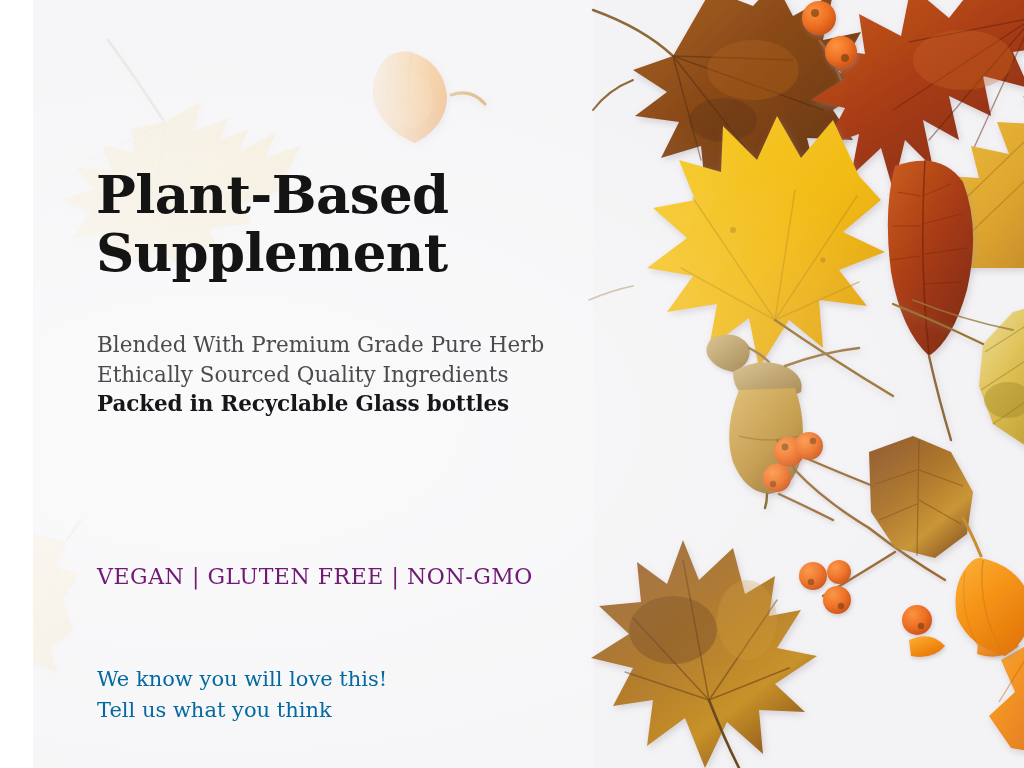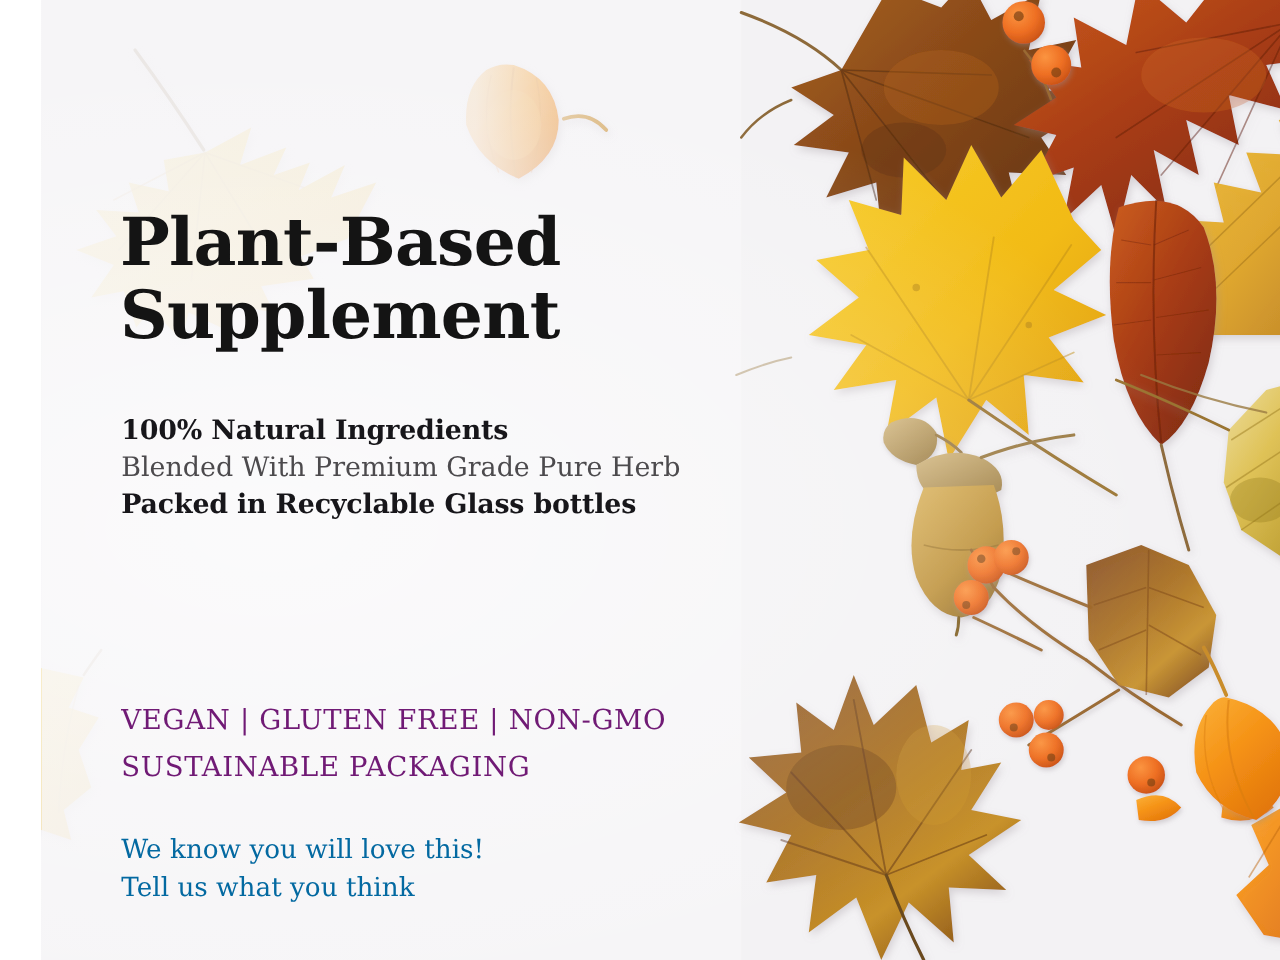--- a/index.html
+++ b/index.html
@@ -410,27 +410,26 @@
 
   <div id="copy-wash"></div>
   <div id="vignette"></div>
 
   <div id="copy">
 
     <h1 class="headline">Plant-Based
 Supplement</h1>
 
     <ul class="feature-list">
-      <li class="bold">100% Natural Ingredients</li>
       <li>Blended With Premium Grade Pure Herb</li>
+      <li>Ethically Sourced Quality Ingredients</li>
       <li class="bold">Packed in Recyclable Glass bottles</li>
     </ul>
 
     <div class="claims">
       <div class="claim-line">VEGAN | GLUTEN FREE | NON-GMO</div>
-      <div class="claim-line">SUSTAINABLE  PACKAGING</div>
     </div>
 
     <div class="signoff">We know you will love this!
 Tell us what you think</div>
   </div>
 
 </div>
 
 </body></html>

